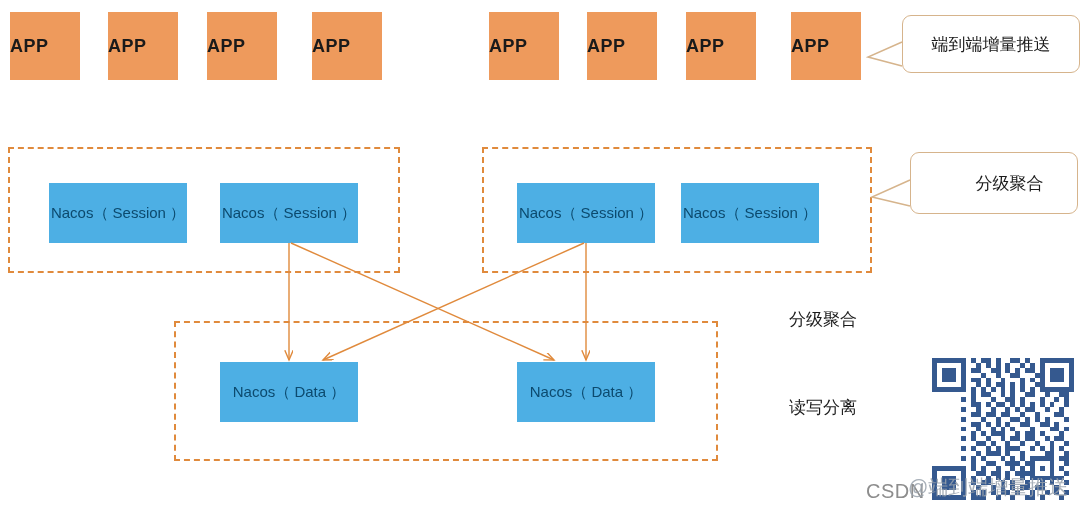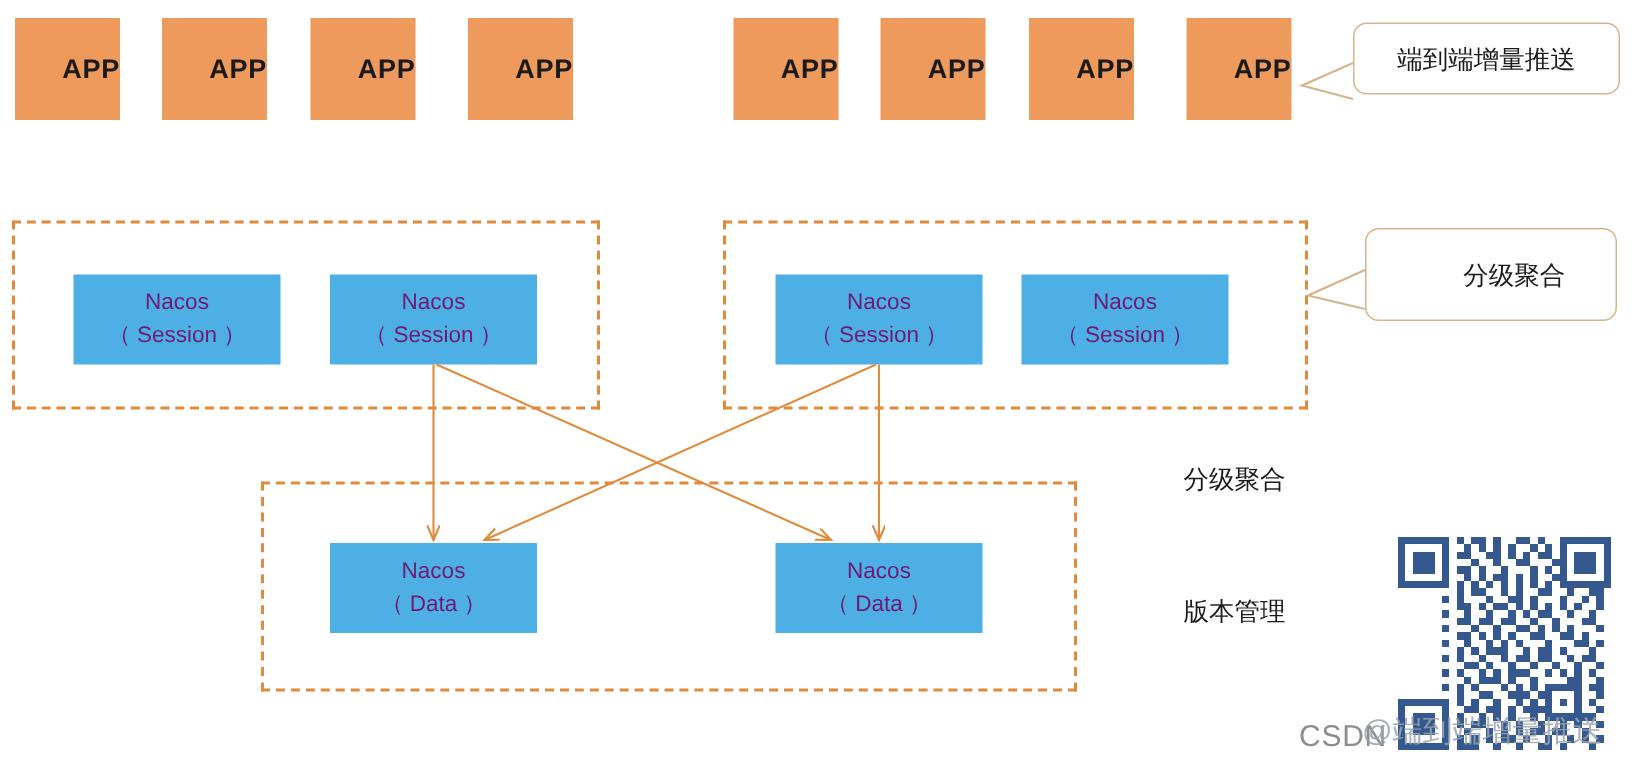--- a/index.html
+++ b/index.html
@@ -15,36 +15,36 @@
     overflow: hidden;
     font-family: "Liberation Sans", "DejaVu Sans", sans-serif;
   }
 
   
   .app-box {
     position: absolute;
     background: #ee9a5c;
     display: flex;
     align-items: center;
-    justify-content: flex-end;
+    justify-content: flex-start;
     color: #1a1a1a;
     font-size: 18px;
     font-weight: 700;
     letter-spacing: 0.5px;
   }
 
   
   .nacos-box {
     position: absolute;
     background: #4dafe4;
     display: flex;
-    flex-direction: column;
+    flex-direction: row;
     align-items: center;
     justify-content: center;
-    color: #701a75;
+    color: #0c4a6e;
     font-size: 15px;
     line-height: 1.45;
   }
   .nacos-box .l1 { display: block; }
   .nacos-box .l2 { display: block; }
 
   
   .group-box {
     position: absolute;
     border: 2px dashed #e08a3c;
@@ -180,29 +180,29 @@
     <line x1="291" y1="243" x2="554" y2="360" stroke="#e08a3c" stroke-width="1.4" marker-end="url(#arrow)"></line>
 
     <line x1="586" y1="243" x2="586" y2="360" stroke="#e08a3c" stroke-width="1.4" marker-end="url(#arrow)"></line>
 
     <line x1="584" y1="243" x2="323" y2="360" stroke="#e08a3c" stroke-width="1.4" marker-end="url(#arrow)"></line>
 
     <path d="M902,42 L868,57 L902,66" fill="none" stroke="#d6b48c" stroke-width="1.5"></path>
     <path d="M910,180 L872,197 L910,206" fill="none" stroke="#d6b48c" stroke-width="1.5"></path>
   </svg>
 
-  <div class="callout" style="left:902px; top:15px; width:178px; height:48px;">
+  <div class="callout" style="left:902px; top:15px; width:178px; height:58px;">
     <span>端到端增量推送</span>
   </div>
   <div class="callout" style="left:910px; top:152px; width:168px; height:62px;padding-left:31px;">
     <span>分级聚合</span>
   </div>
 
   <div class="side-label" style="left:789px; top:308px;">分级聚合</div>
-  <div class="side-label" style="left:789px; top:396px;">版本管理</div>
+  <div class="side-label" style="left:789px; top:396px;">读写分离</div>
 
   <svg id="qr-code" viewBox="0 0 29 29" xmlns="http://www.w3.org/2000/svg" shape-rendering="crispEdges">
     <rect width="29" height="29" fill="#ffffff"></rect>
     <g fill="#35598f">
 
       <path d="M0,0 h7 v7 h-7 z M1,1 v5 h5 v-5 z M2,2 h3 v3 h-3 z"></path>
 
       <path d="M22,0 h7 v7 h-7 z M23,1 v5 h5 v-5 z M24,2 h3 v3 h-3 z"></path>
 
       <path d="M0,22 h7 v7 h-7 z M1,23 v5 h5 v-5 z M2,24 h3 v3 h-3 z"></path>

